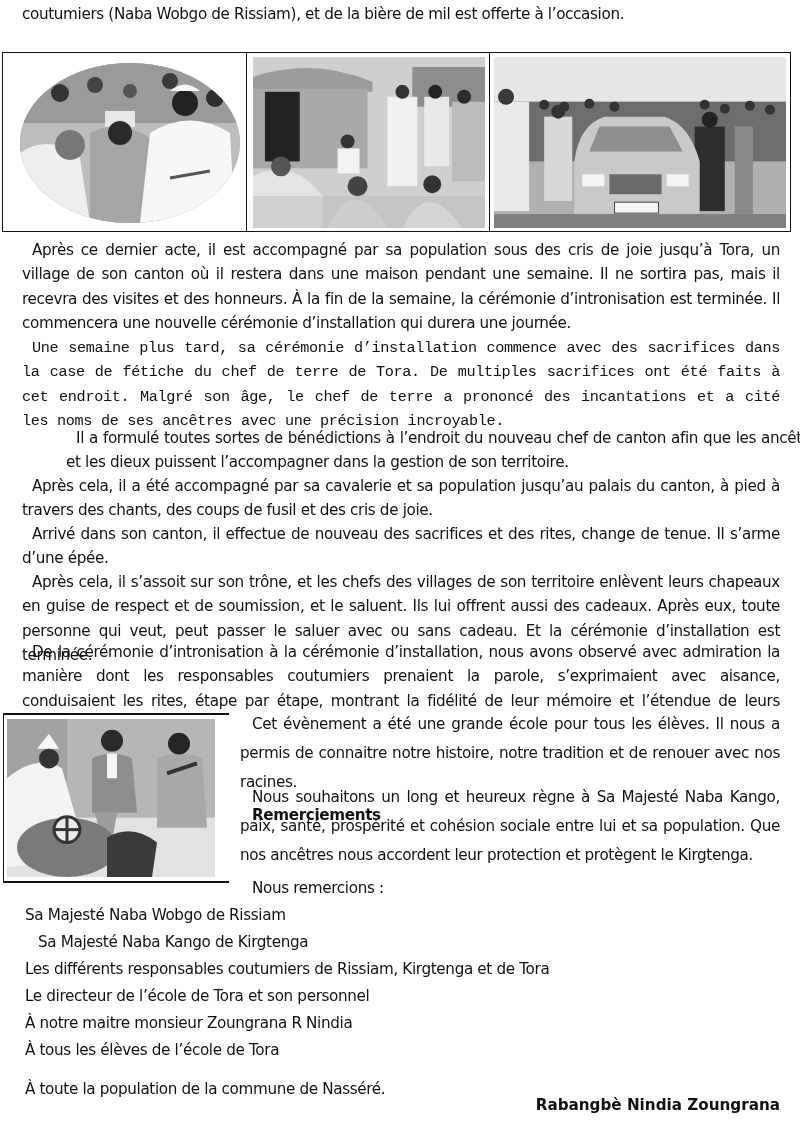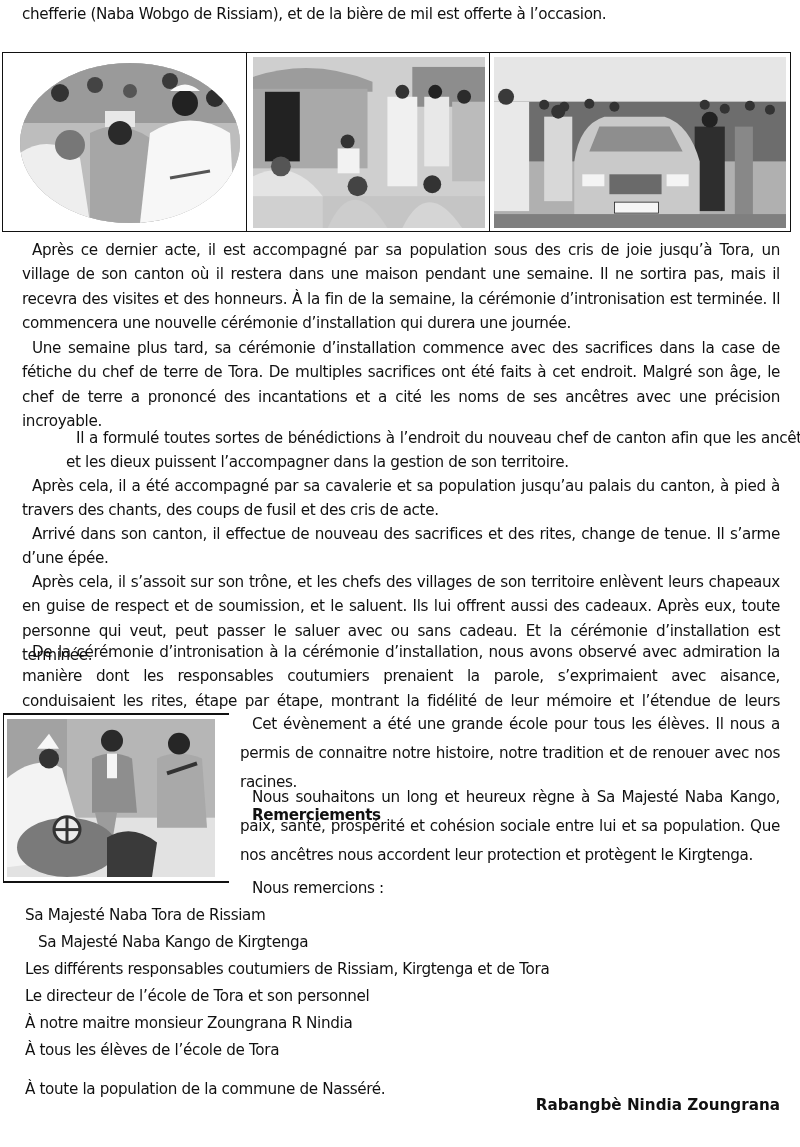--- a/index.html
+++ b/index.html
@@ -32,21 +32,21 @@
     box-sizing: border-box; padding: 4px 14px 4px 3px; background: #fff;
   }
   .rcol { position: absolute; left: 240px; width: 540px; line-height: 29px; text-align: justify; letter-spacing: -0.35px; }
   .bold { font-weight: bold; }
   .sig { position: absolute; right: 20px; top: 1096px; font-weight: bold; letter-spacing: 0px; }
   svg { display: block; }
 </style>
 </head>
 <body>
 
-<div class="t" style="left:22px; top:5px;">chefferie (Naba Wobgo de Rissiam), et de la bière de mil est offerte à l’occasion.</div>
+<div class="t" style="left:22px; top:5px;">coutumiers (Naba Wobgo de Rissiam), et de la bière de mil est offerte à l’occasion.</div>
 
 <div class="photos">
   <div class="cell c1">
     <div class="oval">
       <svg width="220" height="160" viewBox="0 0 220 160">
         <rect width="220" height="160" fill="#bdbdbd"></rect>
         <rect x="0" y="0" width="220" height="60" fill="#9a9a9a"></rect>
         <circle cx="40" cy="30" r="9" fill="#333"></circle>
           <circle cx="75" cy="22" r="8" fill="#444"></circle>
         <circle cx="150" cy="18" r="8" fill="#3a3a3a"></circle>
@@ -120,23 +120,23 @@
         <rect x="88" y="118" width="22" height="12" fill="#f4f4f4"></rect>
         <rect x="172" y="118" width="22" height="12" fill="#f4f4f4"></rect>
         <rect x="120" y="146" width="44" height="11" fill="#f6f6f6" stroke="#222" stroke-width="0.8"></rect>
         <rect y="158" width="291" height="14" fill="#7f7f7f"></rect>
       </svg>
     </div>
   </div>
 </div>
 
 <div class="para" style="top:238px;"><span class="ind"></span><span>Après ce dernier acte, il est accompagné par sa population sous des cris de joie jusqu’à Tora, un village de son canton où il restera dans une maison pendant une semaine. Il ne sortira pas, mais il recevra des visites et des honneurs. À la fin de la semaine, la cérémonie d’intronisation est terminée. Il commencera une nouvelle cérémonie d’installation qui durera une journée.</span></div>
-<div class="para" style="top:336px;"><span class="ind"></span><span>Une semaine plus tard, sa cérémonie d’installation commence avec des sacrifices dans la case de fétiche du chef de terre de Tora. De multiples sacrifices ont été faits à cet endroit. Malgré son âge, le chef de terre a prononcé des incantations et a cité les noms de ses ancêtres avec une précision incroyable.</span></div>
+<div class="para" style="top:336px;font-family:Liberation Mono, monospace;"><span class="ind"></span><span>Une semaine plus tard, sa cérémonie d’installation commence avec des sacrifices dans la case de fétiche du chef de terre de Tora. De multiples sacrifices ont été faits à cet endroit. Malgré son âge, le chef de terre a prononcé des incantations et a cité les noms de ses ancêtres avec une précision incroyable.</span></div>
 <div class="para" style="top:426px;margin-left:44px;"><span class="ind"></span><span>Il a formulé toutes sortes de bénédictions à l’endroit du nouveau chef de canton afin que les ancêtres et les dieux puissent l’accompagner dans la gestion de son territoire.</span></div>
-<div class="para" style="top:474px;"><span class="ind"></span><span>Après cela, il a été accompagné par sa cavalerie et sa population jusqu’au palais du canton, à pied à travers des chants, des coups de fusil et des cris de acte.</span></div>
+<div class="para" style="top:474px;"><span class="ind"></span><span>Après cela, il a été accompagné par sa cavalerie et sa population jusqu’au palais du canton, à pied à travers des chants, des coups de fusil et des cris de joie.</span></div>
 <div class="para" style="top:522px;"><span class="ind"></span><span>Arrivé dans son canton, il effectue de nouveau des sacrifices et des rites, change de tenue. Il s’arme d’une épée.</span></div>
 <div class="para" style="top:570px;"><span class="ind"></span><span>Après cela, il s’assoit sur son trône, et les chefs des villages de son territoire enlèvent leurs chapeaux en guise de respect et de soumission, et le saluent. Ils lui offrent aussi des cadeaux. Après eux, toute personne qui veut, peut passer le saluer avec ou sans cadeau. Et la cérémonie d’installation est terminée.</span></div>
 <div class="para" style="top:640px;"><span class="ind"></span><span>De la cérémonie d’intronisation à la cérémonie d’installation, nous avons observé avec admiration la manière dont les responsables coutumiers prenaient la parole, s’exprimaient avec aisance, conduisaient les rites, étape par étape, montrant la fidélité de leur mémoire et l’étendue de leurs savoirs.</span></div>
 
 <div class="bottom-photo">
   <svg width="100%" height="100%" viewBox="0 0 208 160" preserveAspectRatio="none">
     <rect width="208" height="160" fill="#c4c4c4"></rect>
     <rect width="60" height="160" fill="#a2a2a2"></rect>
     <rect x="60" width="148" height="100" fill="#b6b6b6"></rect>
     <rect x="0" y="100" width="208" height="60" fill="#e2e2e2"></rect>
@@ -158,21 +158,21 @@
   </svg>
 </div>
 
 <div class="rcol" style="top:710px;"><span class="ind" style="display:inline-block;width:12px;"></span><span>Cet évènement a été une grande école pour tous les élèves. Il nous a permis de connaitre notre histoire, notre tradition et de renouer avec nos racines.</span></div>
 <div class="rcol" style="top:783px;"><span class="ind" style="display:inline-block;width:12px;"></span><span>Nous souhaitons un long et heureux règne à Sa Majesté Naba Kango, paix, santé, prospérité et cohésion sociale entre lui et sa population. Que nos ancêtres nous accordent leur protection et protègent le Kirgtenga.</span></div>
 
 <div class="t bold" style="left:252px; top:806px;text-align:center;">Remerciements</div>
 <div class="t" style="left:252px; top:879px;">Nous remercions :</div>
 
 <div>
-  <div class="t" style="left:25px; top:906px;">Sa Majesté Naba Tora de Rissiam</div>
+  <div class="t" style="left:25px; top:906px;">Sa Majesté Naba Wobgo de Rissiam</div>
   <div class="t" style="left:38px; top:933px;">Sa Majesté Naba Kango de Kirgtenga</div>
   <div class="t" style="left:25px; top:960px;">Les différents responsables coutumiers de Rissiam, Kirgtenga et de Tora</div>
   <div class="t" style="left:25px; top:987px;">Le directeur de l’école de Tora et son personnel</div>
   <div class="t" style="left:25px; top:1014px;">À notre maitre monsieur Zoungrana R Nindia</div>
   <div class="t" style="left:25px; top:1041px;">À tous les élèves de l’école de Tora</div>
   <div class="t" style="left:25px; top:1068px;margin-top:12px;">À toute la population de la commune de Nasséré.</div>
 </div>
 
 <div class="t sig">Rabangbè Nindia Zoungrana</div>
 

